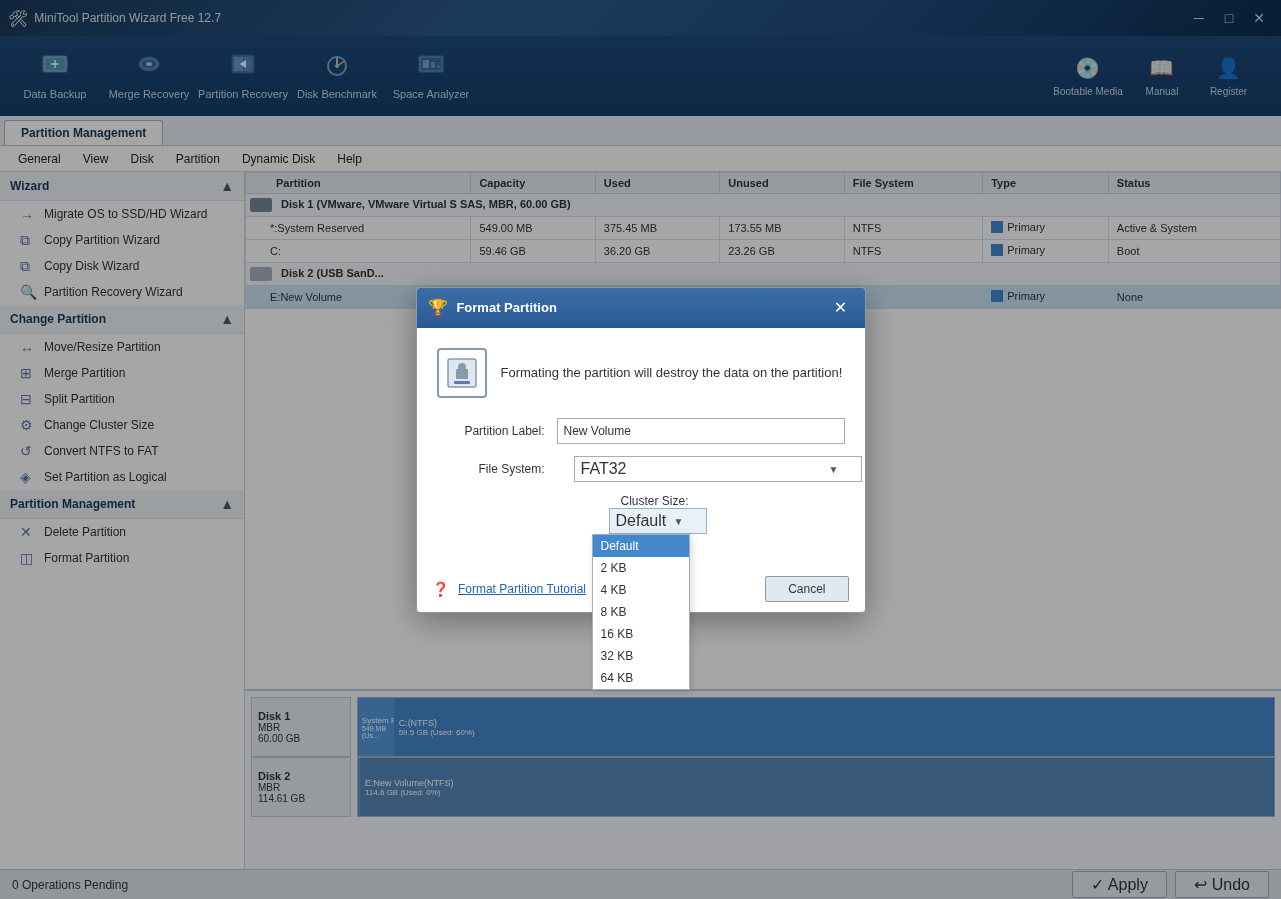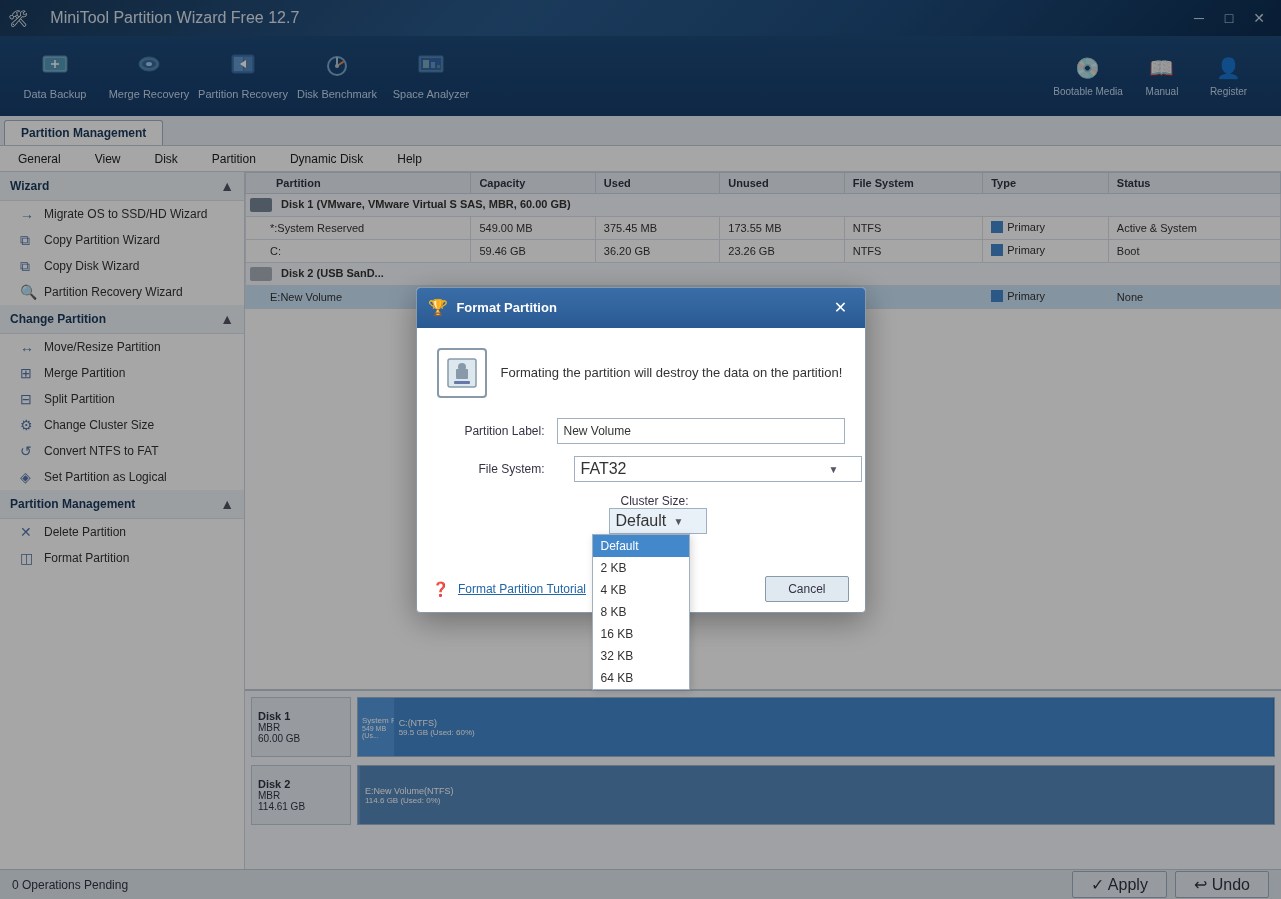--- a/index.html
+++ b/index.html
@@ -7,21 +7,21 @@
 
     
     .title-bar {
       background: linear-gradient(135deg, #1a3a5c 0%, #2a5a8c 40%, #1e4a7a 70%, #0d2d50 100%);
       height: 36px;
       display: flex;
       align-items: center;
       padding: 0 8px;
       color: white;
     }
-    .title-bar-text { font-size: 16px; color: #e0e8f0; flex: 1; margin-left: 16px; }
+    .title-bar-text { font-size: 12px; color: #e0e8f0; flex: 1; }
     .title-bar-controls { display: flex; gap: 2px; }
     .title-bar-btn {
       width: 28px; height: 22px; background: transparent; border: none;
       color: #ccd8e8; cursor: pointer; font-size: 14px; display: flex;
       align-items: center; justify-content: center;
     }
 
     
     .toolbar {
       background: linear-gradient(180deg, #1e4a7a 0%, #163d6a 100%);
@@ -52,21 +52,21 @@
     .tab {
       padding: 5px 16px; background: #c8d8e8; border: 1px solid #a0b4c8;
       border-bottom: none; cursor: pointer; font-size: 12px; color: #334;
       border-radius: 3px 3px 0 0; margin-right: 2px;
     }
     .tab.active { background: white; color: #1a3a5c; font-weight: bold; }
 
     
     .menu-bar {
       background: white; border-bottom: 1px solid #d0d8e0;
-      height: 26px; display: flex; align-items: center; padding: 0 8px; gap: 14px;
+      height: 26px; display: flex; align-items: center; padding: 0 8px; gap: 2px;
     }
     .menu-item {
       padding: 3px 10px; cursor: pointer; font-size: 12px; color: #222; border-radius: 2px;
     }
 
     
     .main-layout { display: flex; height: calc(899px - 36px - 80px - 30px - 26px - 30px); }
 
     
     .sidebar {
@@ -102,21 +102,21 @@
     .row-selected { background: #cce4f8 !important; }
 
     .type-badge { display: inline-flex; align-items: center; gap: 4px; }
     .type-square { width: 12px; height: 12px; background: #4488cc; display: inline-block; flex-shrink: 0; }
 
     
     .disk-visual-area {
       border-top: 2px solid #c0ccd8; background: #f5f8fc; padding: 6px;
       height: 180px; overflow: hidden;
     }
-    .disk-row { display: flex; align-items: stretch; margin-bottom: 8px; gap: 6px; height: 60px; }
+    .disk-row { display: flex; align-items: stretch; gap: 6px; height: 60px; }
     .disk-label-box {
       width: 100px; min-width: 100px; background: #e8eef5; border: 1px solid #c0ccd8;
       display: flex; flex-direction: column; justify-content: center; align-items: flex-start;
       padding: 4px 6px; font-size: 10px; color: #334;
     }
     .disk-label-box strong { font-size: 11px; }
     .disk-bars { flex: 1; display: flex; gap: 0; border: 1px solid #a0b4c8; overflow: hidden; }
     .disk-seg {
       height: 100%; display: flex; flex-direction: column; justify-content: center;
       padding: 2px 4px; font-size: 9px; color: white; overflow: hidden;

